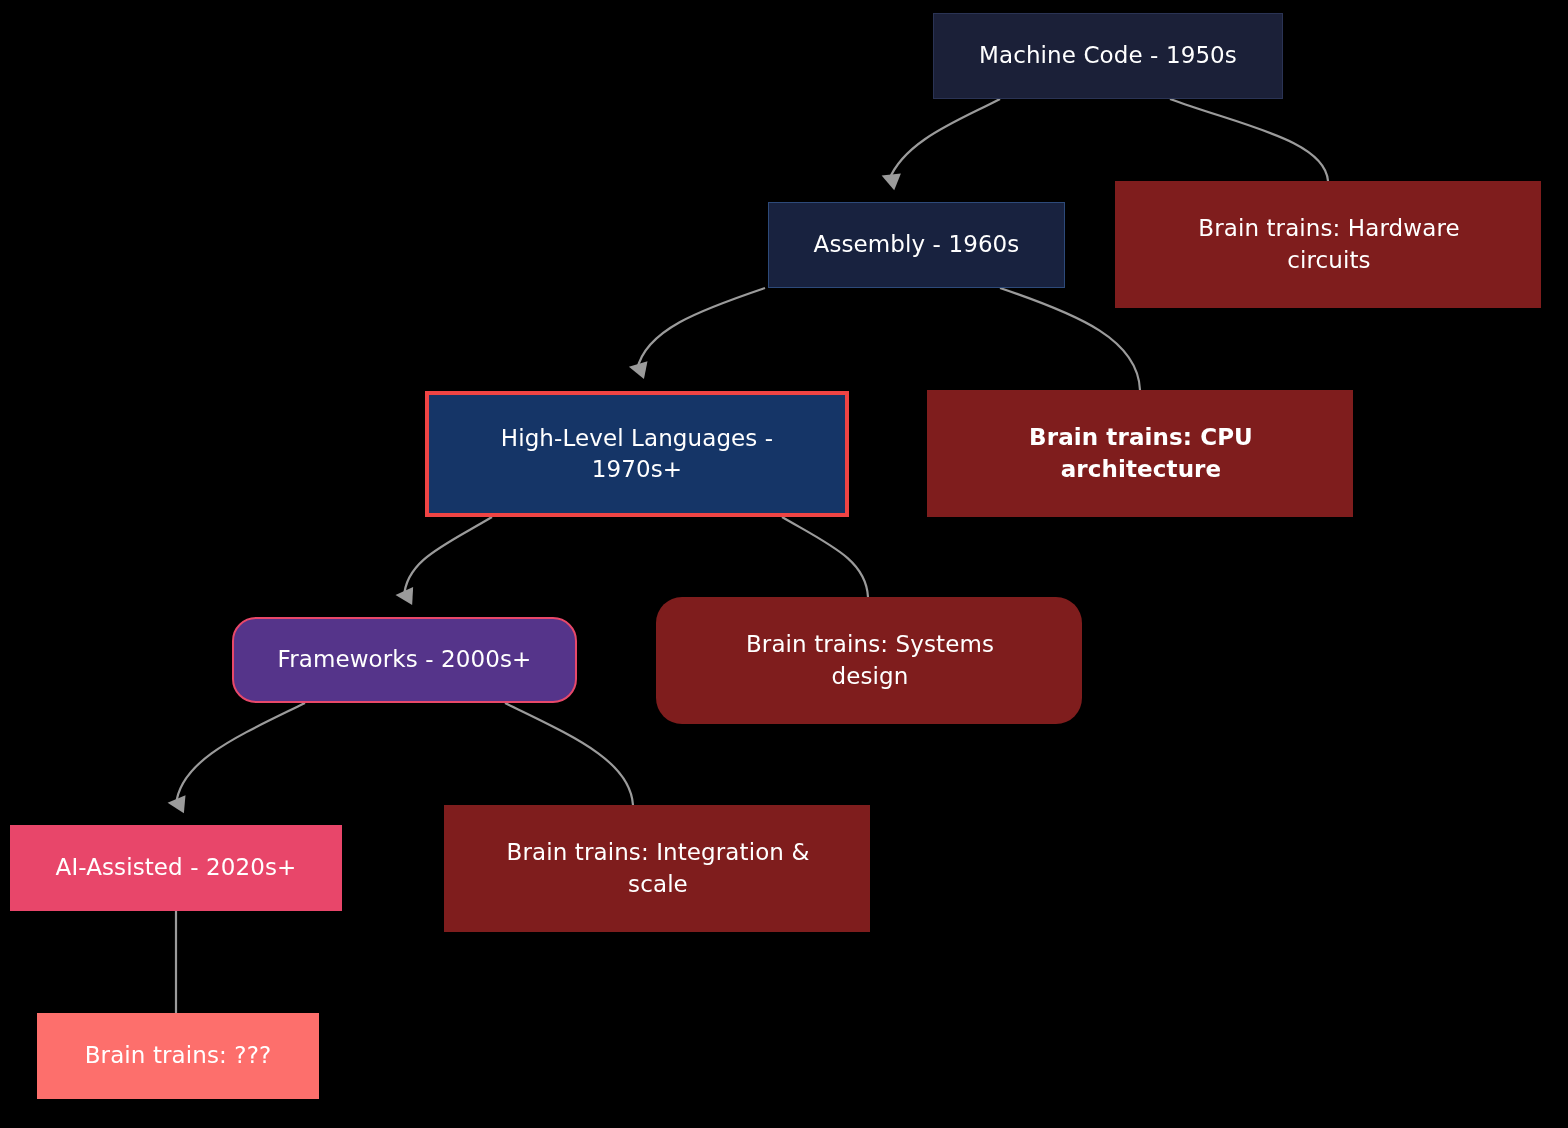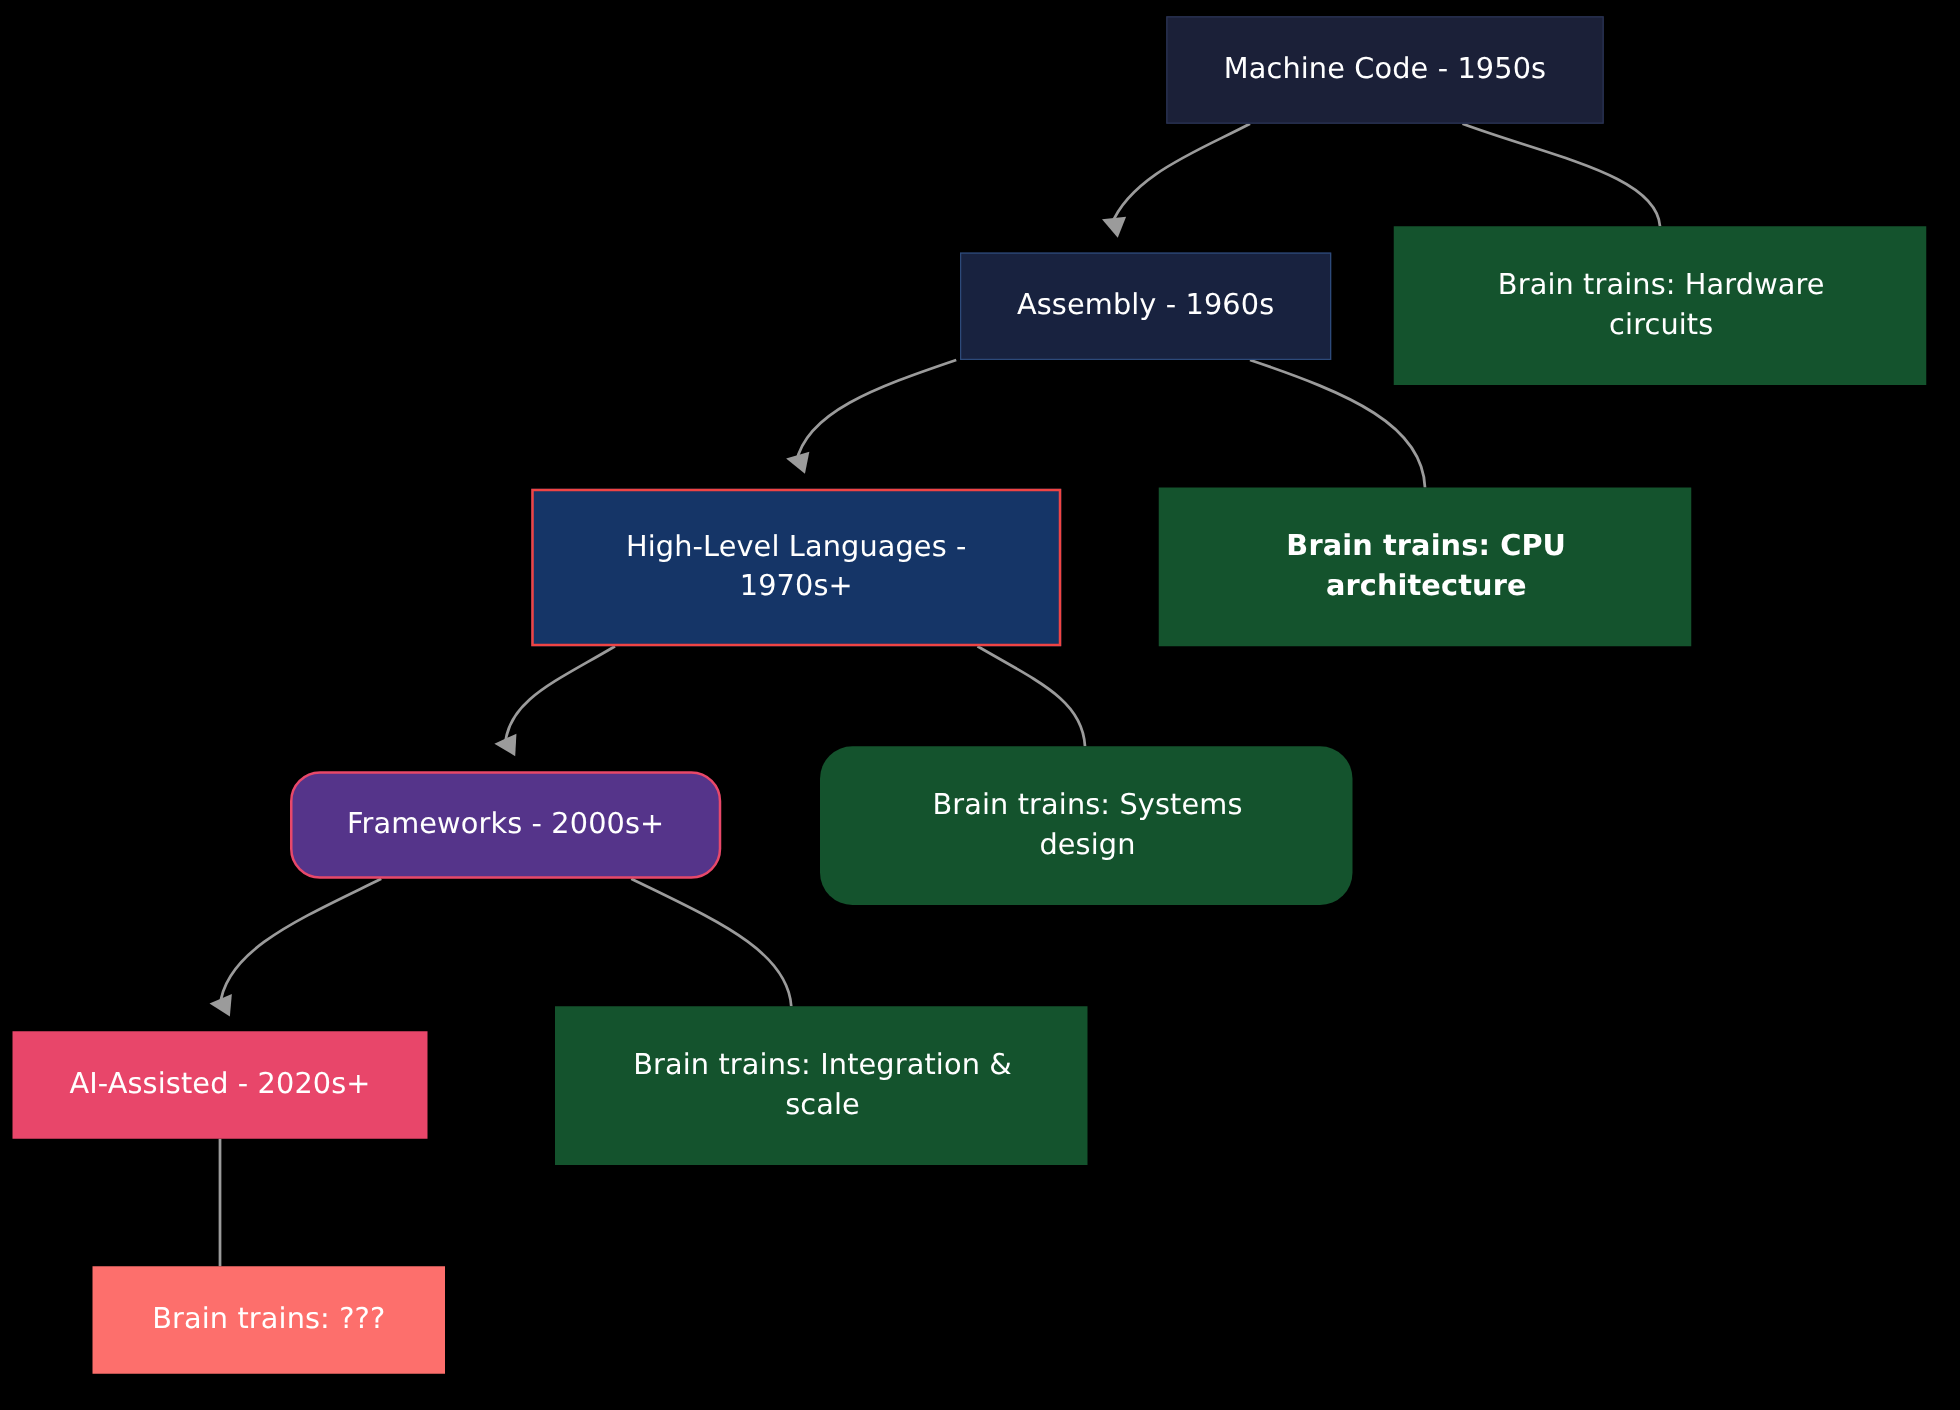--- a/index.html
+++ b/index.html
@@ -47,39 +47,38 @@
     background: #1b2038;
     border: 1px solid #2a3354;
   }
   .style-assembly {
     background: #18223f;
     border: 1px solid #2d4a7a;
     margin-left: 28px;
   }
   .style-highlevel {
     background: #153567;
-    border: 2px solid #ef4444;
+    border: 4px solid #ef4444;
   }
   .style-frameworks {
     background: #55348a;
     border: 2px solid #e8486a;
   }
   .style-ai {
     background: #e8466a;
     border: none;
   }
   .style-brain {
-    background: #14532d;
+    background: #7f1d1d;
     border: none;
     padding-left: 16px;
   }
   .style-brain-unknown {
     background: #fd6f6c;
     border: none;
-    margin-left: 37px;
   }
 </style>
 </head>
 <body>
 
 <div id="canvas">
 
   <svg id="edge-layer" viewBox="0 0 1568 1128" width="1568" height="1128" xmlns="http://www.w3.org/2000/svg">
     <defs>
       <marker id="arrowhead" markerWidth="9" markerHeight="9" refX="5.2" refY="4.5" orient="auto" markerUnits="strokeWidth">

